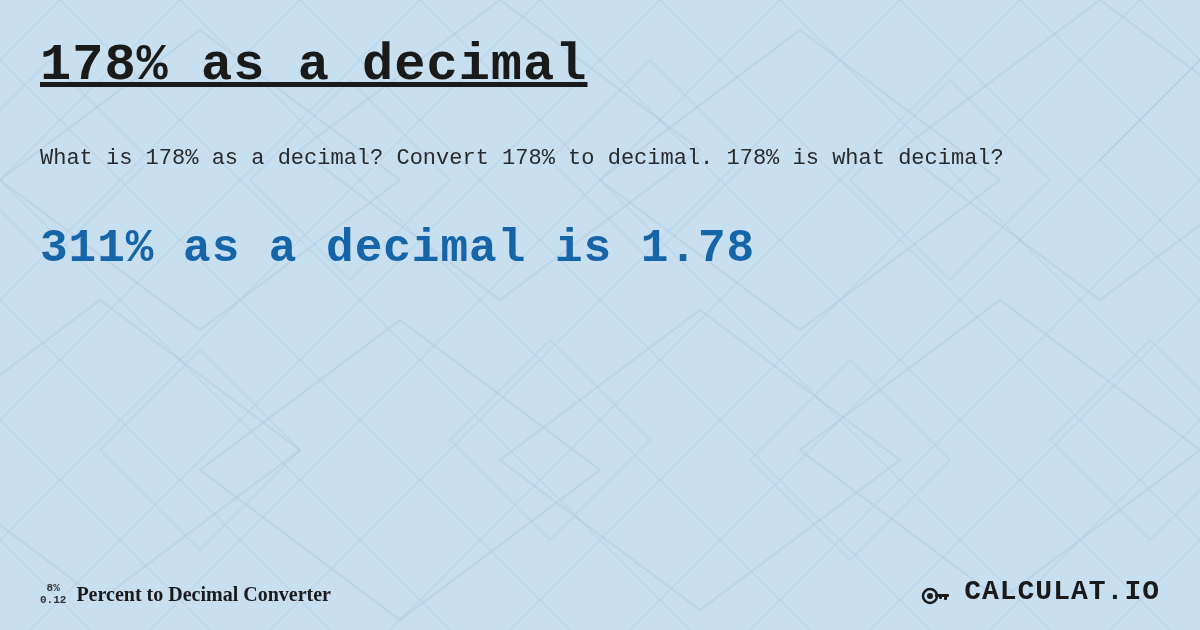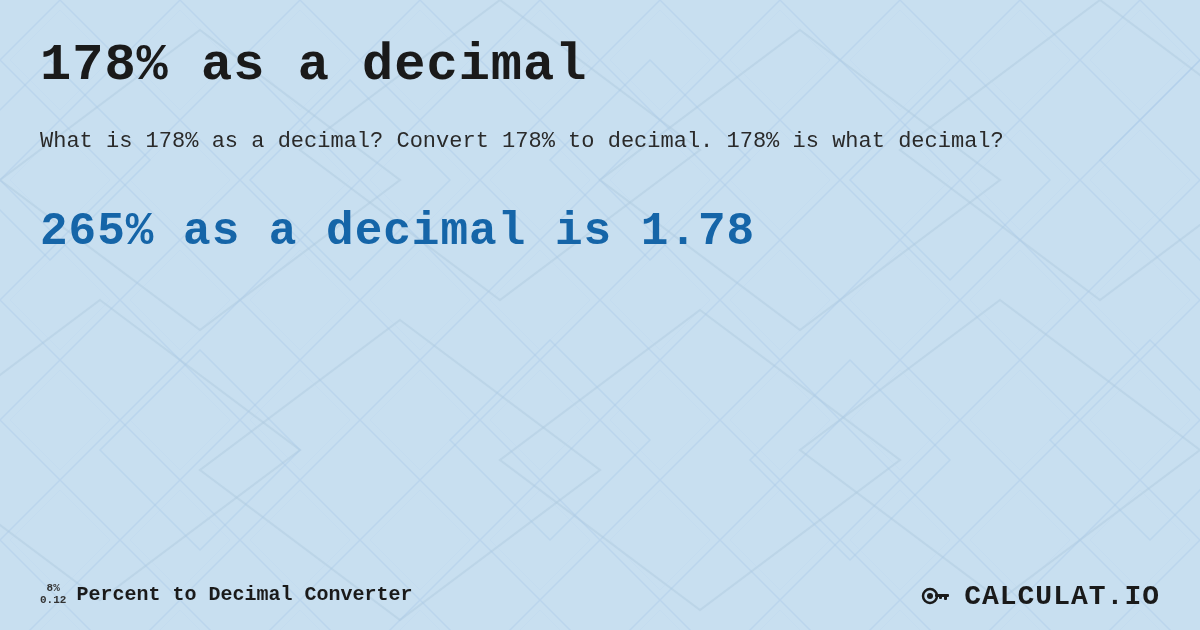--- a/index.html
+++ b/index.html
@@ -35,21 +35,22 @@
       display: flex;
       flex-direction: column;
     }
 
     .main-title {
       font-size: 52px;
       font-weight: 900;
       color: #1a1a1a;
       font-family: 'Courier New', Courier, monospace;
       letter-spacing: 1px;
-      margin-bottom: 30px;
+      margin-bottom: 47px;
+      text-decoration: underline;
     }
 
     .description {
       font-size: 22px;
       color: #2a2a2a;
       font-family: 'Courier New', Courier, monospace;
       line-height: 1.5;
       margin-bottom: 28px;
       max-width: 1100px;
     }
@@ -90,26 +91,26 @@
       font-weight: bold;
       color: #333;
       line-height: 1.1;
       font-family: 'Courier New', Courier, monospace;
     }
 
     .footer-label {
       font-size: 20px;
       font-weight: 900;
       color: #1a1a1a;
-      font-family: Liberation Mono, monospace;
+      font-family: Liberation Serif, serif;
     }
 
     .logo-area {
       display: flex;
-      align-items: flex-end;
+      align-items: flex-start;
       gap: 10px;
     }
 
     .logo-icon {
       width: 36px;
       height: 36px;
     }
 
     .logo-text {
       font-size: 28px;
@@ -155,21 +156,21 @@
     <rect width="1200" height="630" fill="url(#diamonds)" opacity="0.7"></rect>
   </svg>
 </div>
 
 <div class="content">
   <h1 class="main-title">178% as a decimal</h1>
 
   <p class="description">What is 178% as a decimal? Convert 178% to decimal. 178% is what decimal?</p>
 
   <div class="result-section">
-    <div class="result-text">265% as a decimal is 1.78</div>
+    <div class="result-text">311% as a decimal is 1.78</div>
   </div>
 
   <div class="footer">
     <div class="footer-left">
       <div class="footer-icon">
         <span>8%</span>
         <span>0.12</span>
       </div>
       <span class="footer-label">Percent to Decimal Converter</span>
     </div>

